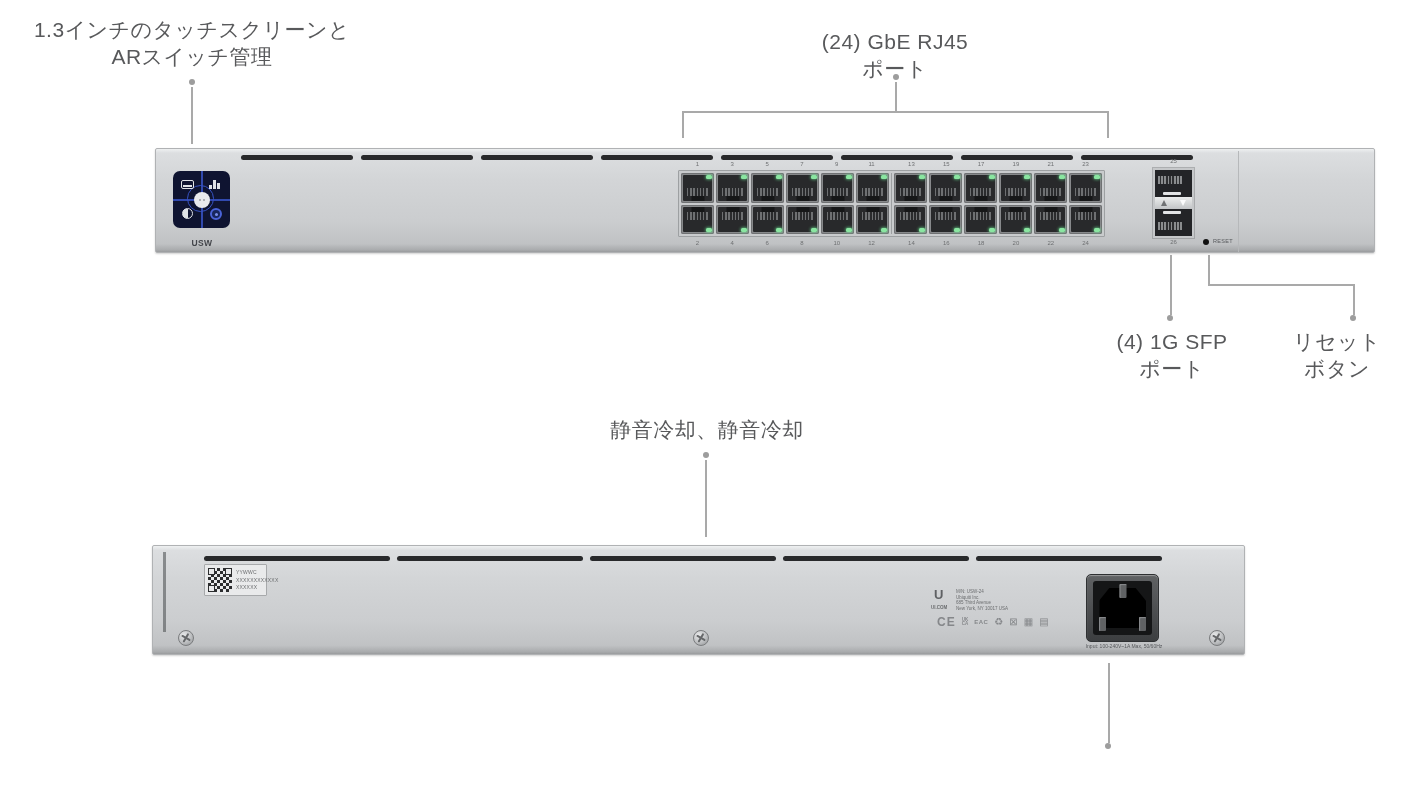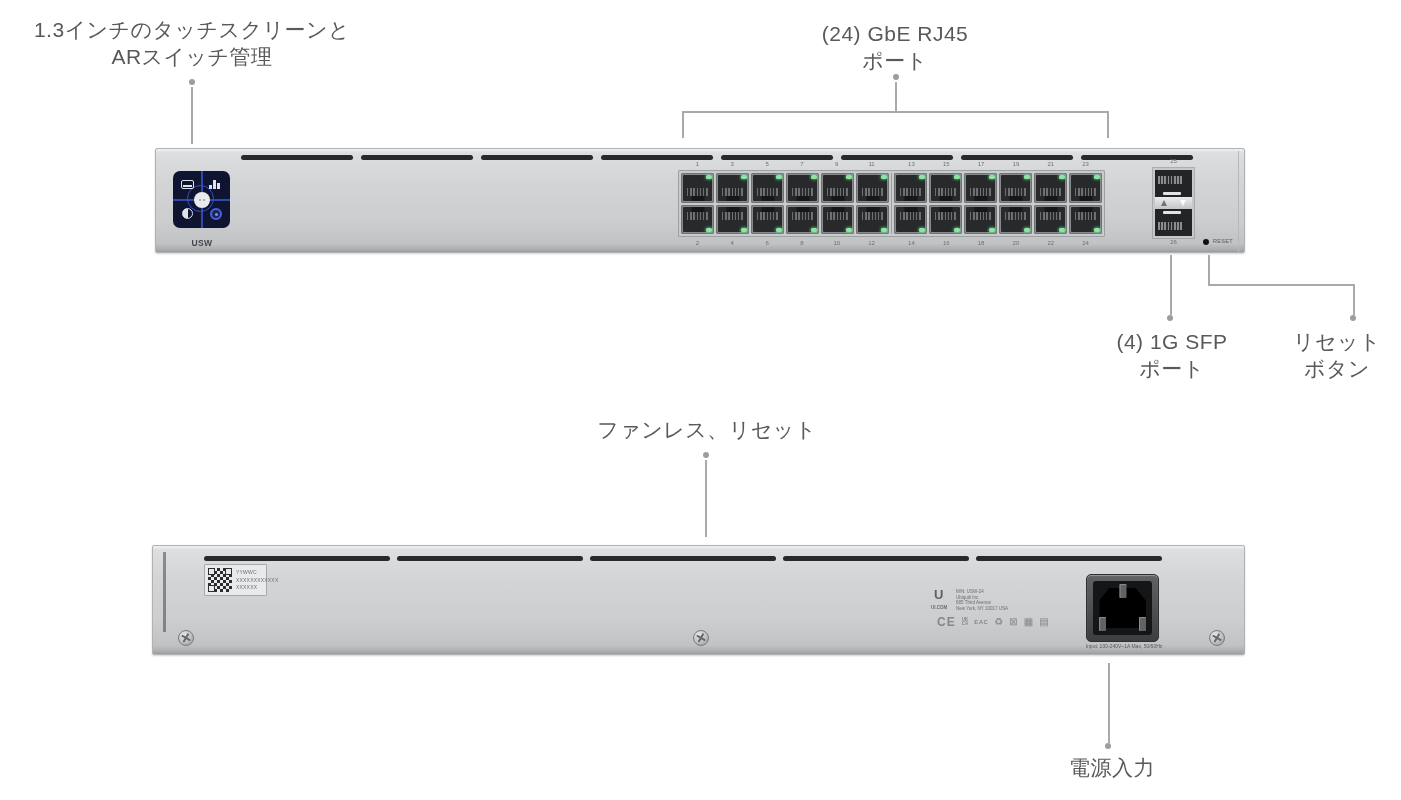--- a/index.html
+++ b/index.html
@@ -108,31 +108,31 @@
 
 <div class="canvas">
 
   <div class="ann" style="left:0;top:16px;width:384px;">
     <div>1.3インチのタッチスクリーンと</div>
     <div>ARスイッチ管理</div>
   </div>
   <div class="ldot" style="left:189px;top:79px;"></div>
   <div class="leader" style="left:191px;top:87px;width:2px;height:57px;"></div>
 
-  <div class="ann" style="left:765px;top:20px;width:260px;text-align:center;">
+  <div class="ann" style="left:765px;top:28px;width:260px;text-align:center;">
     <div>(24) GbE RJ45</div>
     <div>ポート</div>
   </div>
   <div class="ldot" style="left:893px;top:74px;"></div>
   <div class="leader" style="left:895px;top:82px;width:2px;height:29px;"></div>
   <div class="leader" style="left:682px;top:111px;width:427px;height:2px;"></div>
   <div class="leader" style="left:682px;top:113px;width:2px;height:25px;"></div>
   <div class="leader" style="left:1107px;top:113px;width:2px;height:25px;"></div>
 
-  <div class="switch" style="left:155px;top:148px;width:1090px;height:105px;">
+  <div class="switch" style="left:155px;top:148px;width:1220px;height:105px;">
     <div>
         <div class="vent" style="left: 85px; top: 6px; width: 112px;"></div>
         <div class="vent" style="left: 205px; top: 6px; width: 112px;"></div>
         <div class="vent" style="left: 325px; top: 6px; width: 112px;"></div>
         <div class="vent" style="left: 445px; top: 6px; width: 112px;"></div>
         <div class="vent" style="left: 565px; top: 6px; width: 112px;"></div>
         <div class="vent" style="left: 685px; top: 6px; width: 112px;"></div>
         <div class="vent" style="left: 805px; top: 6px; width: 112px;"></div>
         <div class="vent" style="left: 925px; top: 6px; width: 112px;"></div>
       </div>
@@ -378,21 +378,21 @@
   <div class="ann" style="left:1092px;top:328px;width:160px;">
     <div>(4) 1G SFP</div>
     <div>ポート</div>
   </div>
   <div class="ann" style="left:1257px;top:328px;width:160px;">
     <div>リセット</div>
     <div>ボタン</div>
   </div>
 
   <div class="ann" style="left:507px;top:416px;width:400px;">
-    <div>ファンレス、リセット</div>
+    <div>静音冷却、静音冷却</div>
   </div>
   <div class="ldot" style="left:703px;top:452px;"></div>
   <div class="leader" style="left:705px;top:460px;width:2px;height:77px;"></div>
 
   <div class="switch" style="left:152px;top:545px;width:1093px;height:110px;">
     <div>
         <div class="vent" style="left: 51px; top: 10px; width: 186px;"></div>
         <div class="vent" style="left: 244px; top: 10px; width: 186px;"></div>
         <div class="vent" style="left: 437px; top: 10px; width: 186px;"></div>
         <div class="vent" style="left: 630px; top: 10px; width: 186px;"></div>
@@ -442,17 +442,14 @@
     </div>
     <div class="power-text">Input: 100-240V~1A Max, 50/60Hz</div>
 
     <div class="screw" style="left:25px;top:84px;"></div>
     <div class="screw" style="left:540px;top:84px;"></div>
     <div class="screw" style="left:1056px;top:84px;"></div>
   </div>
 
   <div class="leader" style="left:1108px;top:663px;width:2px;height:80px;"></div>
   <div class="ldot" style="left:1105px;top:743px;"></div>
-  <div class="ann" style="left:1012px;top:754px;width:200px;">
-    <div>電源入力</div>
-  </div>
 
 </div>
 
 </body></html>

